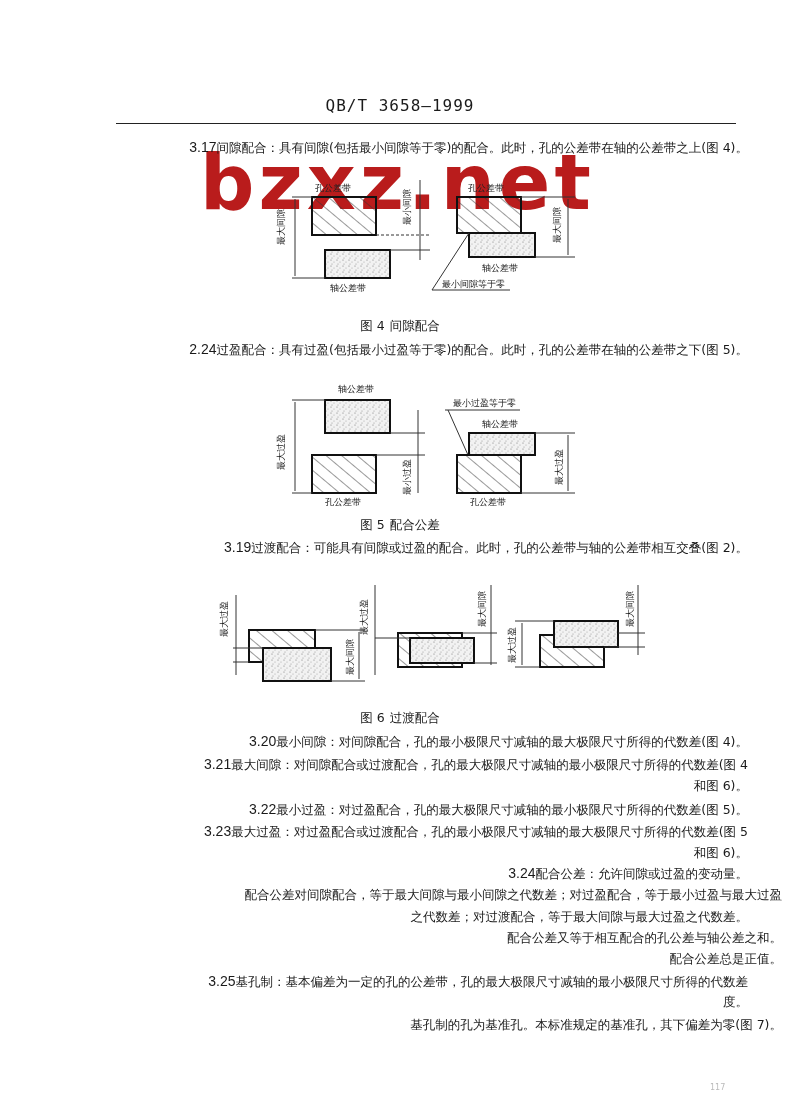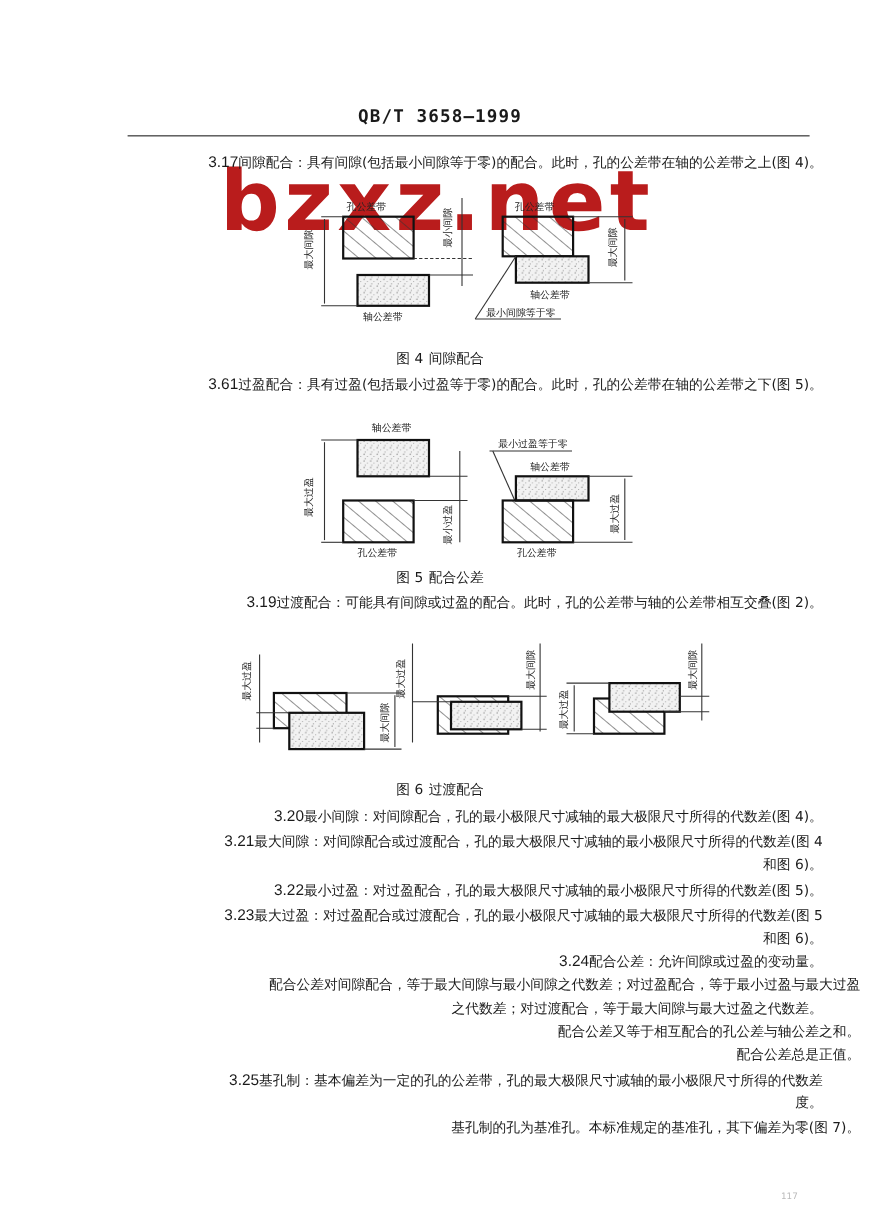--- a/index.html
+++ b/index.html
@@ -1,19 +1,19 @@
 <!DOCTYPE html>
 <html><head>
 <meta charset="utf-8">
 <style>
   html, body { margin:0; padding:0; background:#ffffff; }
   body { width:800px; height:1120px; position:relative; overflow:hidden;
          font-family:"DejaVu Sans", sans-serif; color:#1a1a1a; }
   .header { position:absolute; left:0; width:800px; top:96px; text-align:center;
-            font-family:"DejaVu Sans Mono", monospace; font-size:16px; font-weight:bold; letter-spacing:1px; }
+            font-family:"DejaVu Sans Mono", monospace; font-size:16px; font-weight:normal; letter-spacing:1px; }
   .rule { position:absolute; left:116px; width:620px; top:123px; height:0; border-top:1.5px solid #222; }
   .watermark { position:absolute; left:200px; top:138px; font-family:"DejaVu Sans", sans-serif; font-weight:bold;
                font-size:76px; color:#b91c1c; letter-spacing:4px; z-index:0; }
   .para { position:absolute; left:118px; width:630px; font-size:12.5px; line-height:18px; z-index:1; white-space:nowrap;text-align:right; }
   .para .num { display:inline-block; width:38px; font-family:"Liberation Sans", sans-serif; font-size:14px; }
   .indent { padding-left:34px; }
   .caption { position:absolute; left:0; width:800px; text-align:center; font-size:12.5px; z-index:1; }
   .caption .fig { margin-right:5px; }
   svg.fig { position:absolute; z-index:1; }
   .pagenum { position:absolute; left:710px; top:1083px; font-size:8px; color:#bbb; }
@@ -67,21 +67,21 @@
   <line x1="199" y1="58" x2="162" y2="115" stroke="#333"></line>
   <line x1="162" y1="115" x2="240" y2="115" stroke="#333"></line>
   <text x="172" y="112" font-size="9" fill="#222">最小间隙等于零</text>
 </svg>
 
 <div class="caption" style="top:318px">
   <span class="fig">图 4</span><span>间隙配合</span>
 </div>
 
 <div class="para" style="top:340px">
-  <span class="num">3.61</span><span>过盈配合：具有过盈(包括最小过盈等于零)的配合。此时，孔的公差带在轴的公差带之下(图 5)。</span>
+  <span class="num">2.24</span><span>过盈配合：具有过盈(包括最小过盈等于零)的配合。此时，孔的公差带在轴的公差带之下(图 5)。</span>
 </div>
 
 <svg class="fig" style="left:270px; top:370px" width="320" height="140">
   <text x="68" y="22" font-size="9" fill="#222">轴公差带</text>
   <rect x="55" y="30" width="65" height="33" fill="url(#dots)" stroke="#111" stroke-width="2"></rect>
   <rect x="42" y="85" width="64" height="38" fill="url(#hatch)" stroke="#111" stroke-width="2"></rect>
   <text x="55" y="135" font-size="9" fill="#222">孔公差带</text>
   <line x1="22" y1="30" x2="55" y2="30" stroke="#333"></line>
   <line x1="22" y1="123" x2="42" y2="123" stroke="#333"></line>
   <line x1="25" y1="32" x2="25" y2="121" stroke="#333"></line>

